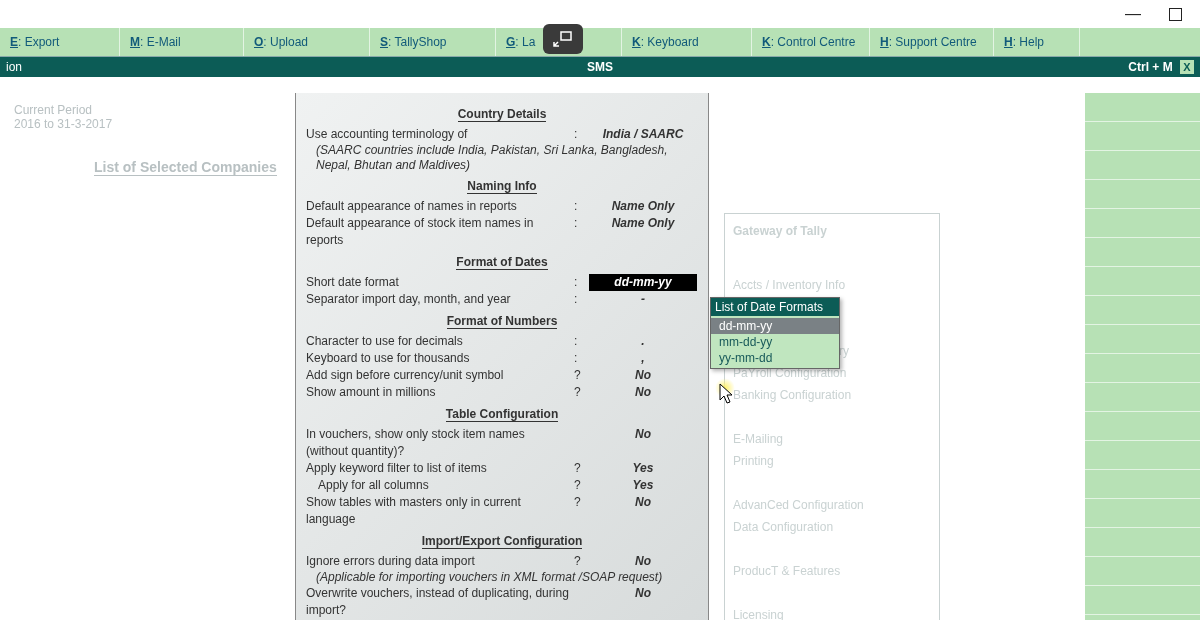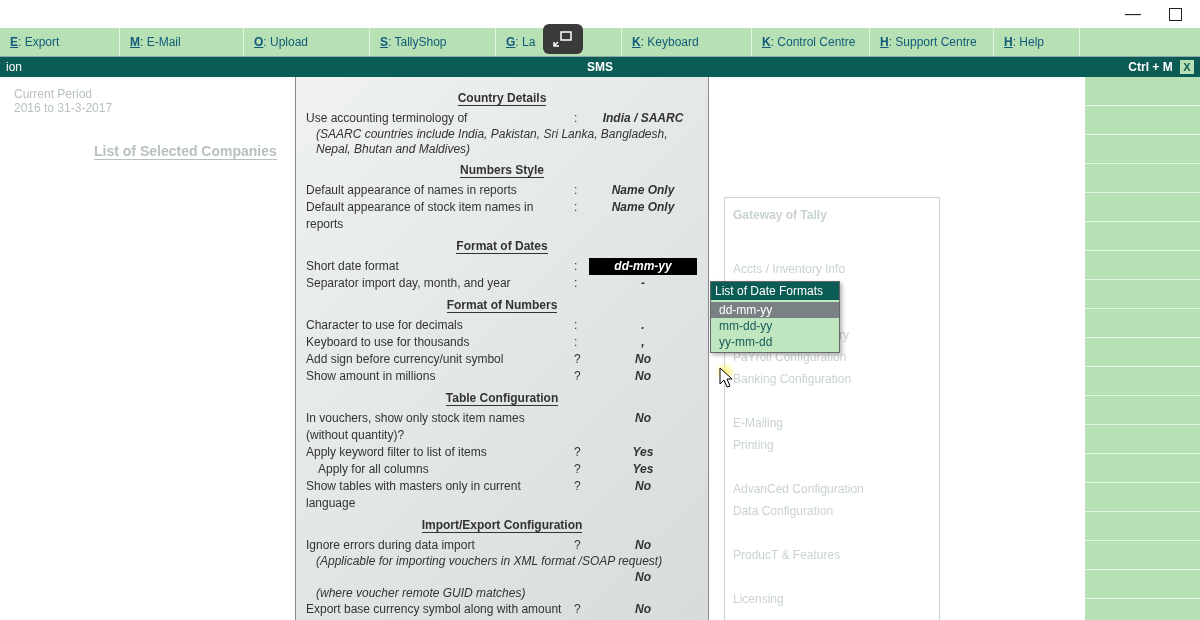--- a/index.html
+++ b/index.html
@@ -9,21 +9,21 @@
   .toolbar{height:28px;background:#b7e1b5;display:flex;border-bottom:1px solid #8aa;}
   .tool-cell{border-right:1px solid #e3f4e3;display:flex;align-items:center;padding:0 10px;color:#115a7a;font-size:12px;white-space:nowrap;box-sizing:border-box;}
   .tool-key{font-weight:bold;text-decoration:underline;}
   .tool-overlay{position:absolute;left:543px;top:24px;width:40px;height:30px;background:#3a3a3a;border-radius:6px;display:flex;align-items:center;justify-content:center;}
   .tool-overlay svg{fill:#fff;}
   .statusbar{height:20px;background:#0c5c56;color:#fff;display:flex;align-items:center;justify-content:space-between;padding:0 6px;box-sizing:border-box;font-size:12px;}
   .status-left{flex:1;}
   .status-center{position:absolute;left:0;right:0;text-align:center;font-weight:bold;}
   .status-right{font-weight:bold;}
   .close-x{display:inline-block;width:14px;height:14px;background:#b7e1b5;color:#0c5c56;text-align:center;line-height:14px;font-size:11px;margin-left:4px;font-weight:bold;}
-  .workspace{position:relative;height:485px;display:flex;}
+  .workspace{position:relative;height:485px;display:flex;margin-top:16px;}
   .left-col{width:295px;padding:10px 14px;box-sizing:border-box;color:#b8c0c2;}
   .list-sel{font-size:14px;font-weight:bold;border-bottom:1px solid #b8c0c2;display:inline-block;margin-top:28px;margin-left:80px;}
   .config-panel{position:absolute;left:295px;top:0;width:414px;height:544px;background:linear-gradient(135deg,#f0f2f2,#d7dbdb);border:1px solid #888;border-top:none;box-sizing:border-box;padding:8px 10px;overflow:hidden;}
   .section-title{font-weight:bold;text-align:center;border-bottom:1px solid #333;display:table;margin:6px auto 4px auto;font-size:12px;}
   .row{display:flex;justify-content:space-between;font-size:12px;line-height:17px;}
   .row .lbl{flex:1;padding-right:4px;}
   .row .val{width:110px;text-align:center;font-weight:bold;font-style:italic;}
   .row .q{width:14px;text-align:left;}
   .italic-note{font-style:italic;font-size:12px;line-height:15px;margin-left:10px;}
   .highlight-val{background:#000;color:#fff;display:inline-block;padding:0 4px;font-weight:bold;min-width:100px;}
@@ -86,21 +86,21 @@
 
   <div class="config-panel">
     <div class="section-title">Country Details</div>
     <div class="row">
         <span class="lbl">Use accounting terminology of</span>
         <span class="q">:</span>
         <span class="val">India / SAARC</span>
       </div>
     <div class="italic-note">(SAARC countries include India, Pakistan, Sri Lanka, Bangladesh, Nepal, Bhutan and Maldives)</div>
 
-    <div class="section-title">Numbers Style</div>
+    <div class="section-title">Naming Info</div>
     <div class="row">
         <span class="lbl">Default appearance of names in reports</span>
         <span class="q">:</span>
         <span class="val">Name Only</span>
       </div>
     <div class="row">
         <span class="lbl">Default appearance of stock item names in reports</span>
         <span class="q">:</span>
         <span class="val">Name Only</span>
       </div>
@@ -162,20 +162,21 @@
       </div>
 
     <div class="section-title">Import/Export Configuration</div>
     <div class="row">
         <span class="lbl">Ignore errors during data import</span>
         <span class="q">?</span>
         <span class="val">No</span>
       </div>
     <div class="italic-note">(Applicable for importing vouchers in XML format /SOAP request)</div>
     <div class="row">
+        <span class="lbl">Overwrite vouchers, instead of duplicating, during import?</span>
         <span class="q"></span>
         <span class="val">No</span>
       </div>
     <div class="italic-note">(where voucher remote GUID matches)</div>
     <div class="row">
         <span class="lbl">Export base currency symbol along with amount</span>
         <span class="q">?</span>
         <span class="val">No</span>
       </div>
 

